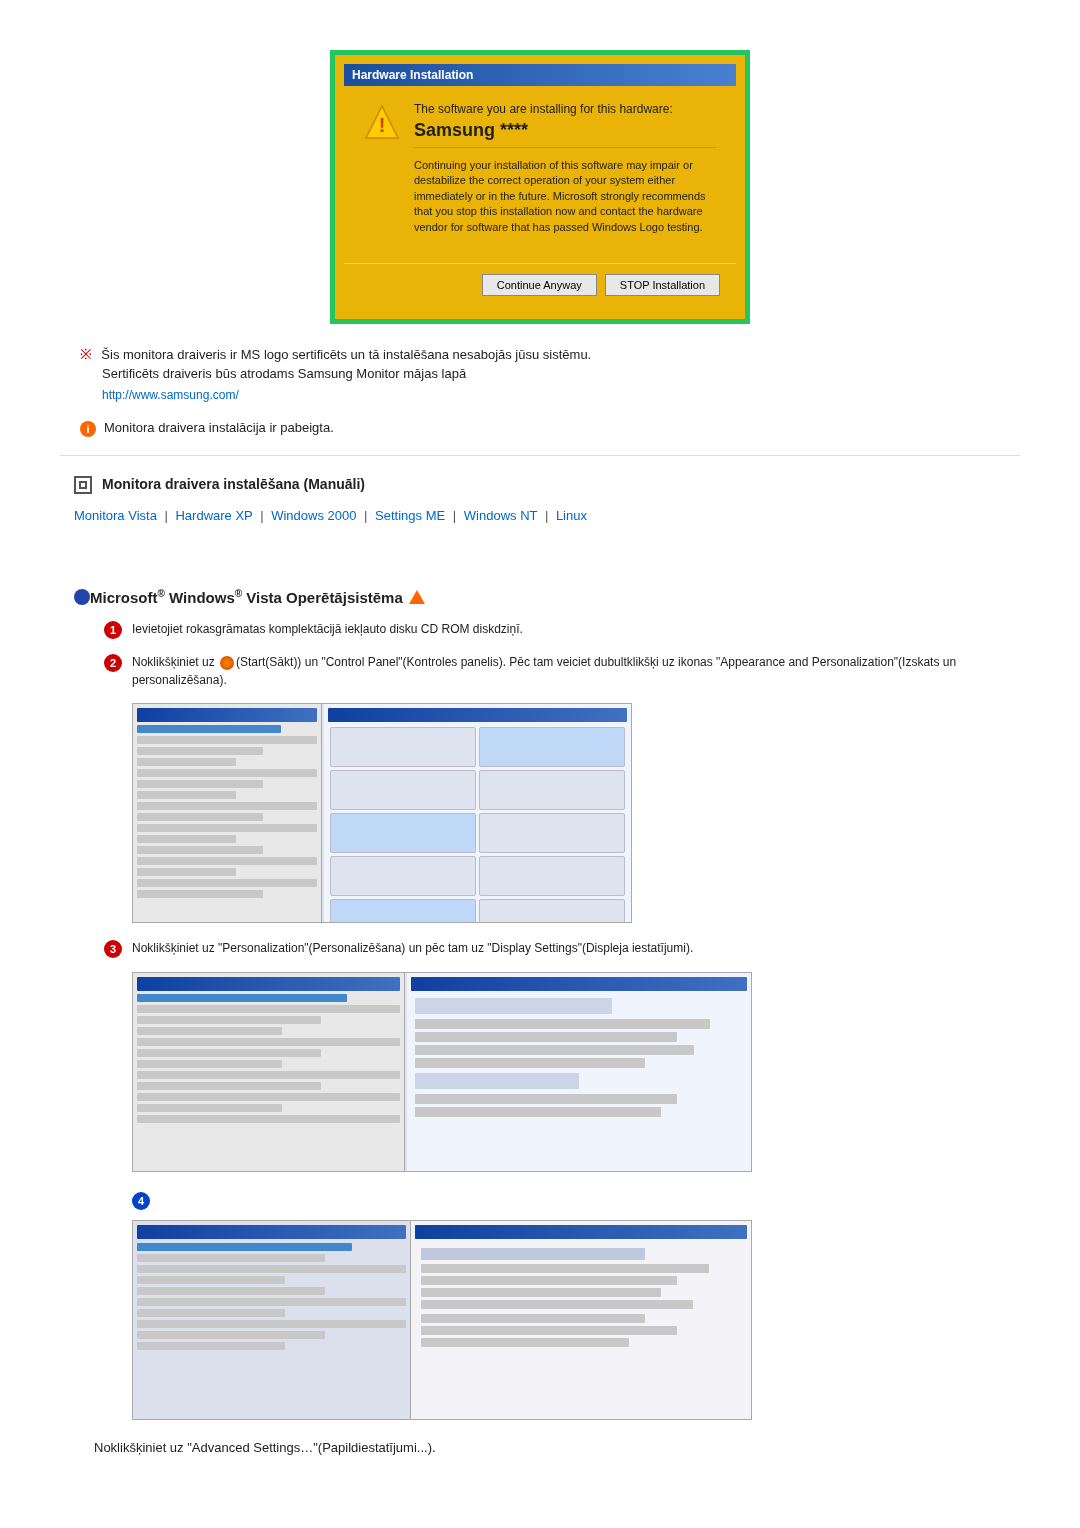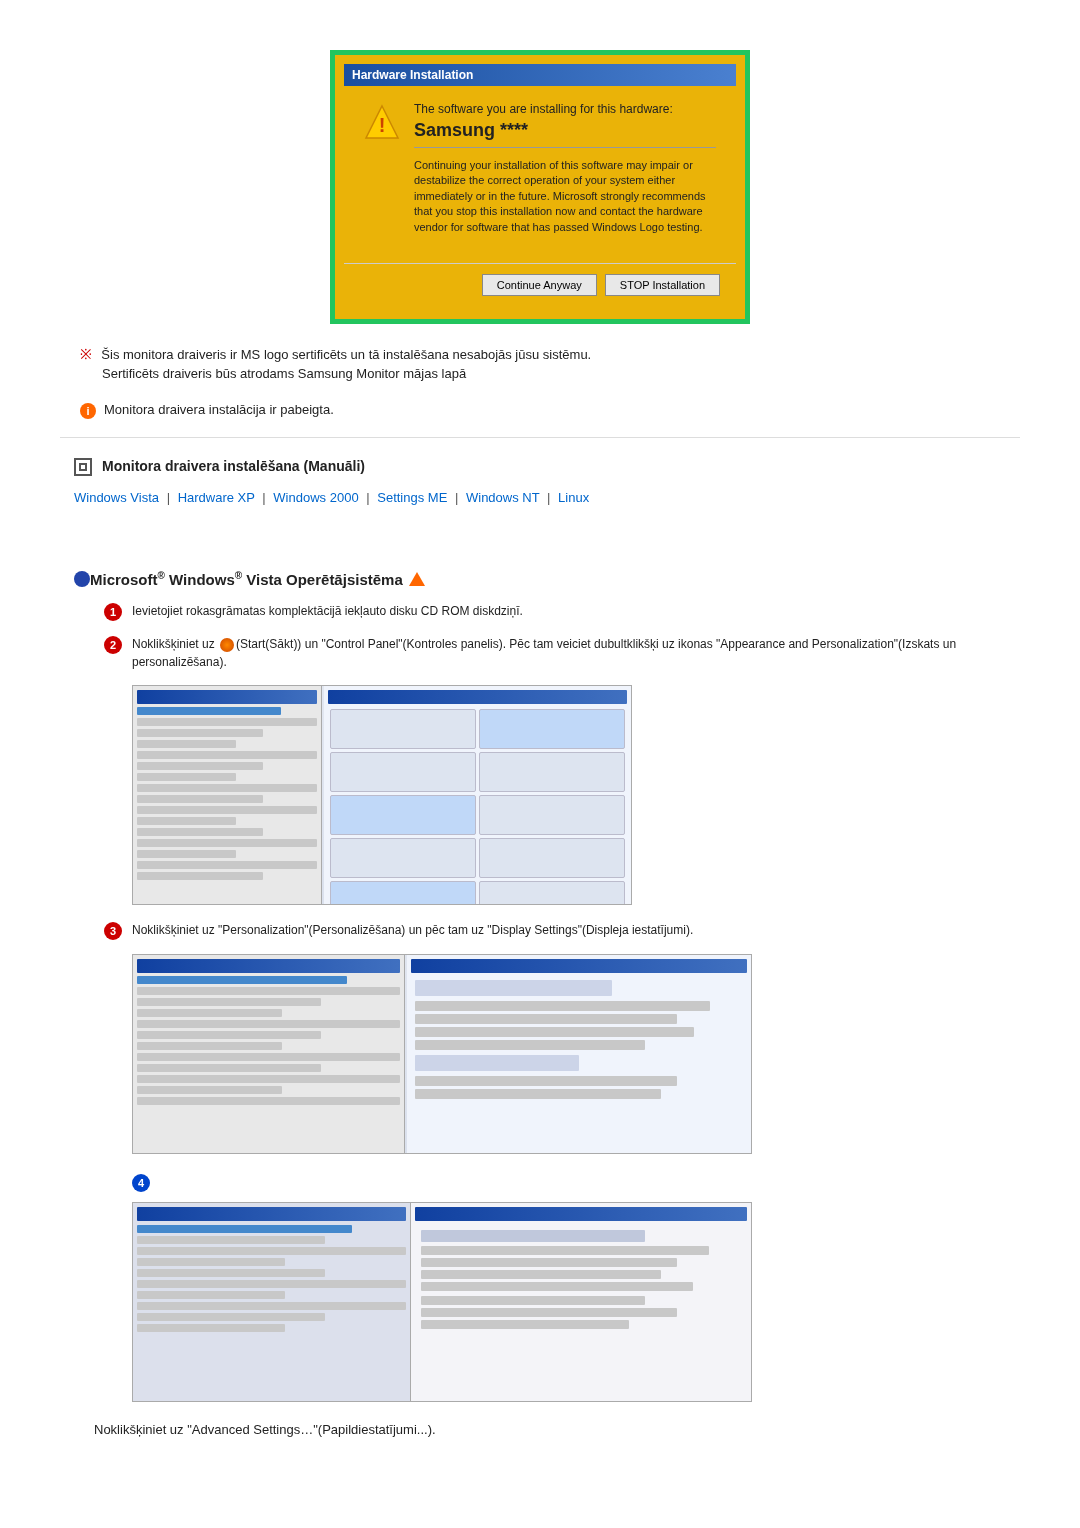--- a/index.html
+++ b/index.html
@@ -387,41 +387,42 @@
     </div>
   </div>
 </div>
 
 
 <div class="notice-section">
   <span class="notice-mark">※</span>
   <span class="notice-text">Šis monitora draiveris ir MS logo sertificēts un tā instalēšana nesabojās jūsu sistēmu.</span>
   <br>
   <span style="margin-left:22px;" class="notice-text">Sertificēts draiveris būs atrodams Samsung Monitor mājas lapā</span>
+  <a href="#" class="notice-link">http://www.samsung.com/</a>
 </div>
 
 
 <div class="info-section">
   <div class="info-icon-orange">i</div>
   <span class="info-text">Monitora draivera instalācija ir pabeigta.</span>
 </div>
 
 <hr class="separator-line">
 
 
 <div class="manual-section">
   <div class="manual-icon">
     <div class="manual-icon-inner"></div>
   </div>
   <span class="manual-title">Monitora draivera instalēšana (Manuāli)</span>
 </div>
 
 
 <div class="nav-links">
-  <a href="#">Windows Vista</a>
+  <a href="#">Monitora Vista</a>
   <span> | </span>
   <a href="#">Hardware XP</a>
   <span> | </span>
   <a href="#">Windows 2000</a>
   <span> | </span>
   <a href="#">Settings ME</a>
   <span> | </span>
   <a href="#">Windows NT</a>
   <span> | </span>
   <a href="#">Linux</a>

